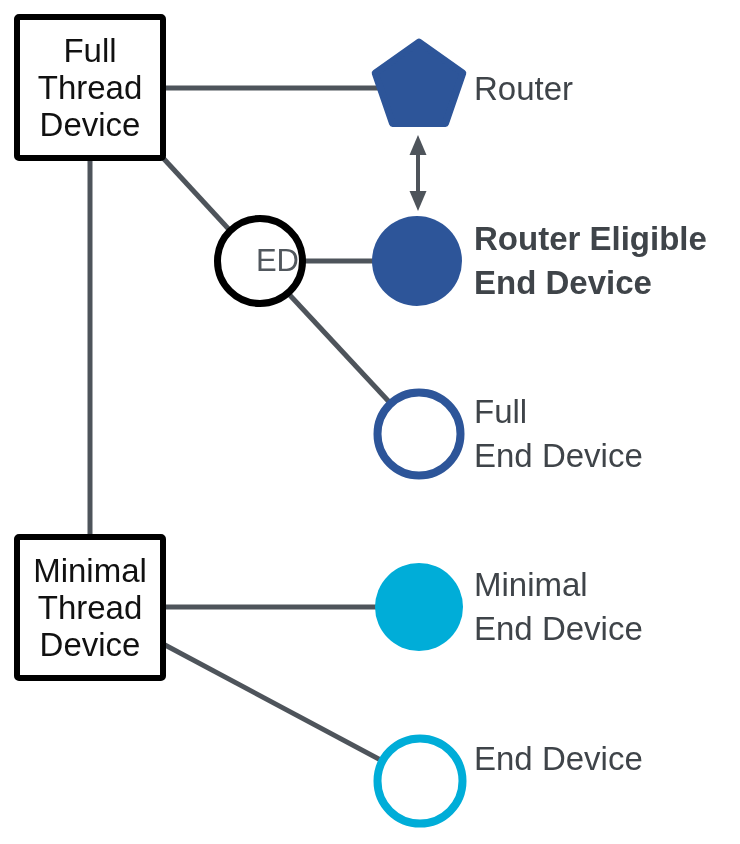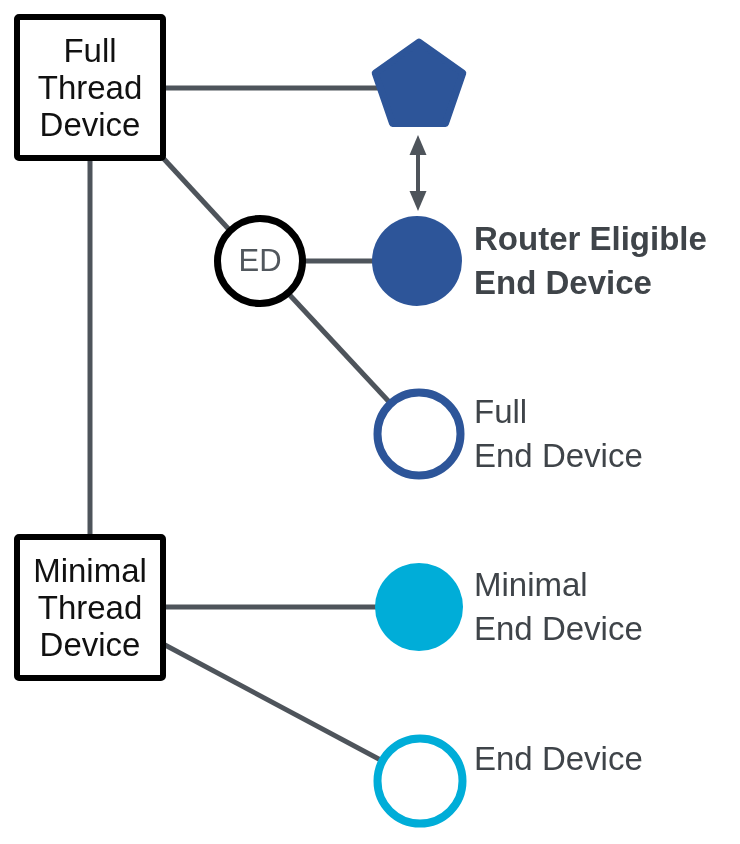--- a/index.html
+++ b/index.html
@@ -42,21 +42,21 @@
   .box-mtd { left: 14px; top: 534px; }
 
   .ed-junction {
     position: absolute;
     left: 214px; top: 215px;
     width: 92px; height: 92px;
     box-sizing: border-box;
     border: 7px solid var(--box-border);
     border-radius: 50%;
     background: #ffffff;
-    display: flex; align-items: center; justify-content: center;
+    display: flex; align-items: center; justify-content: flex-end;
     font-size: 31px;
     color: var(--ed-text);
   }
 
   .lbl {
     position: absolute;
     left: 474px;
     color: var(--label-text);
     font-size: 33px; line-height: 44px;
     white-space: nowrap;
@@ -104,20 +104,23 @@
   <div class="box box-mtd">
     <div>Minimal</div>
     <div>Thread</div>
     <div>Device</div>
   </div>
 
   <div class="ed-junction">
     <span>ED</span>
   </div>
 
+  <div class="lbl lbl-router">
+    <div>Router</div>
+  </div>
 
   <div class="lbl lbl-reed">
     <div>Router Eligible</div>
     <div>End Device</div>
   </div>
 
   <div class="lbl lbl-fed">
     <div>Full</div>
     <div>End Device</div>
   </div>

